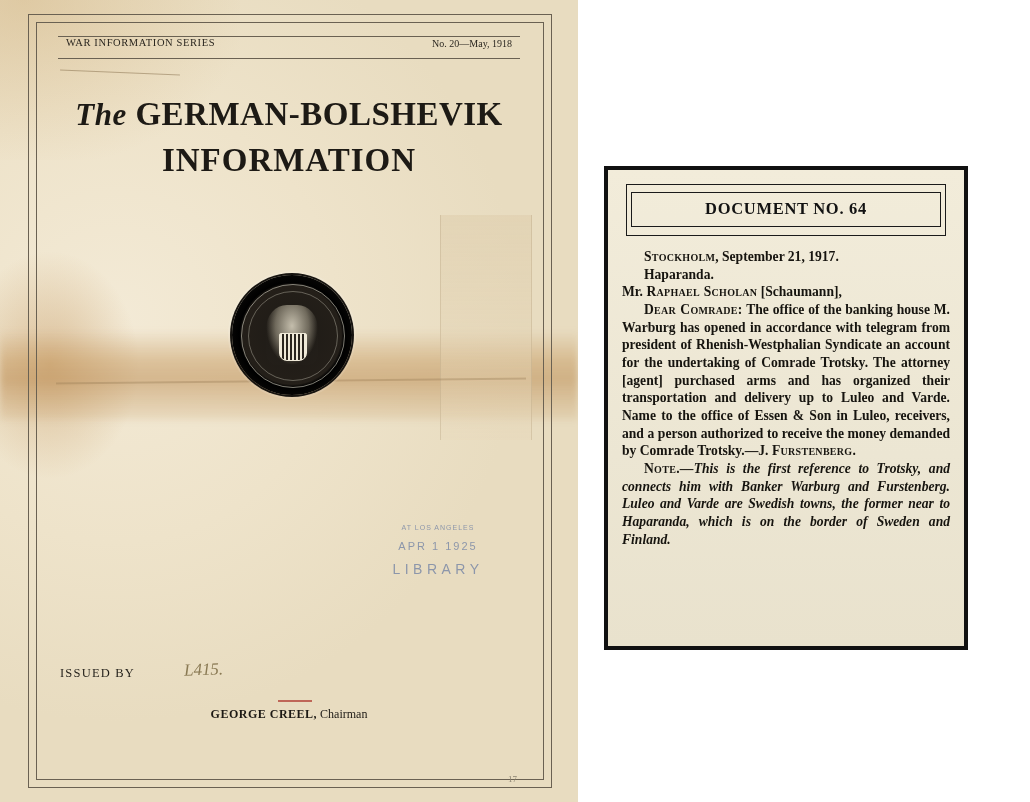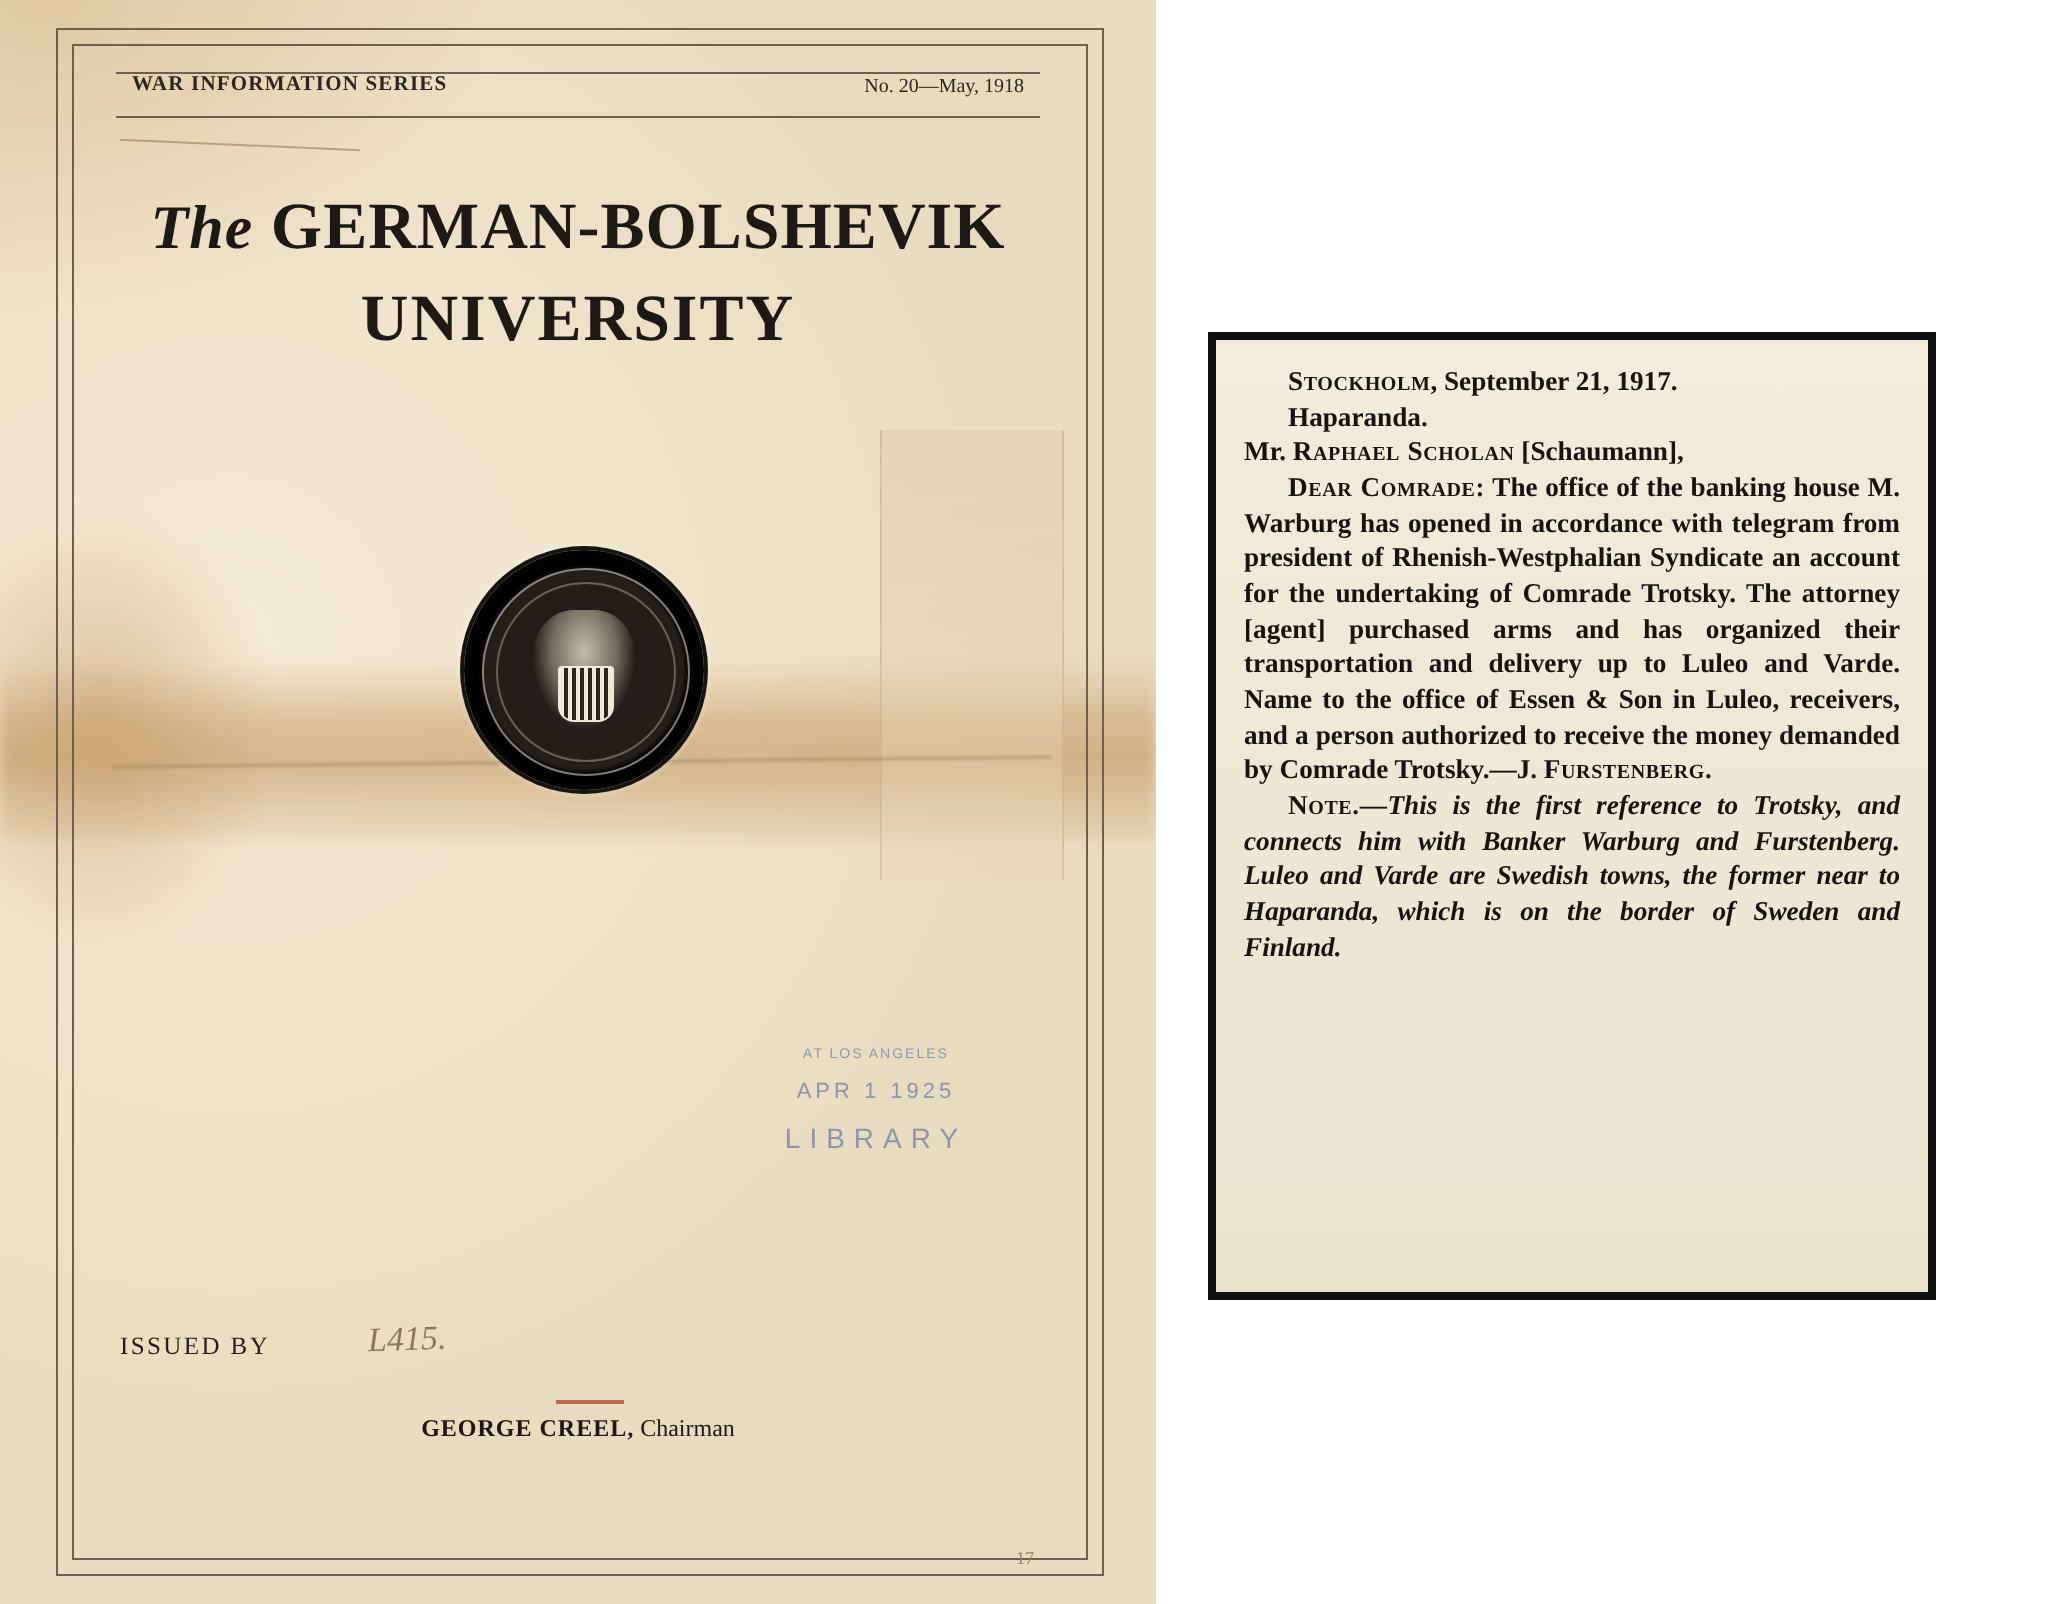--- a/index.html
+++ b/index.html
@@ -113,21 +113,21 @@
     width: 462px;
     height: 1px;
     background: #6a6152;
   }
   .series-label {
     position: absolute;
     left: 66px;
     top: 37px;
     font-size: 10.5px;
     letter-spacing: 0.6px;
-    font-weight: bold;
+    font-weight: normal;
     color: #2b2720;
     font-family: "Liberation Serif", serif;
   }
   .issue-label {
     position: absolute;
     right: 66px;
     top: 38px;
     font-size: 10px;
     color: #2b2720;
     font-family: "Liberation Serif", serif;
@@ -353,21 +353,21 @@
   <div class="header-rule2"></div>
 
   <div class="series-label">WAR INFORMATION SERIES</div>
   <div class="issue-label">No. 20—May, 1918</div>
 
   <div class="title-block">
     <div class="title-line1">
       <span class="title-the">The</span>
       <span>GERMAN-BOLSHEVIK</span>
     </div>
-    <div class="title-line2">UNIVERSITY</div>
+    <div class="title-line2">INFORMATION</div>
   </div>
 
   <div class="seal">
     <div class="seal-ring"></div>
     <div class="seal-ring2"></div>
     <div class="seal-center"></div>
     <div class="seal-shield"></div>
   </div>
 
   <div class="stamp">
@@ -382,20 +382,25 @@
   <div class="red-underline"></div>
   <div class="chairman">
     <b>GEORGE CREEL,</b><span> Chairman</span>
   </div>
   <div class="corner-mark">17</div>
 </div>
 
 <div class="doc-panel">
   <div class="doc-inner">
 
+    <div class="doc-title-box">
+      <div class="inner-rule">
+        <span class="doc-title">DOCUMENT NO. 64</span>
+      </div>
+    </div>
 
     <div class="doc-body">
       <p><span class="sc">Stockholm</span><span>, September 21, 1917.</span></p>
       <p class="noindent">Haparanda.</p>
       <p class="noindent" style="text-indent:0;padding-left:0;"><span>Mr. </span><span class="sc">Raphael Scholan</span><span> [Schaumann],</span></p>
       <p><span class="sc">Dear Comrade:</span><span> The office of the banking house M. Warburg has opened in accordance with telegram from president of Rhenish-Westphalian Syndicate an account for the undertaking of Comrade Trotsky.   The attorney [agent] purchased arms and has organized their transportation and delivery up to Luleo and Varde.   Name to the office of Essen &amp; Son in Luleo, receivers, and a person authorized to receive the money demanded by Comrade Trotsky.—J. </span><span class="sc">Furstenberg</span><span>.</span></p>
       <p class="note"><span class="sc">Note.—</span><span>This is the first reference to Trotsky, and connects him with Banker Warburg and Furstenberg.  Luleo and Varde are Swedish towns, the former near to Haparanda, which is on the border of Sweden and Finland.</span></p>
     </div>
 
   </div>

